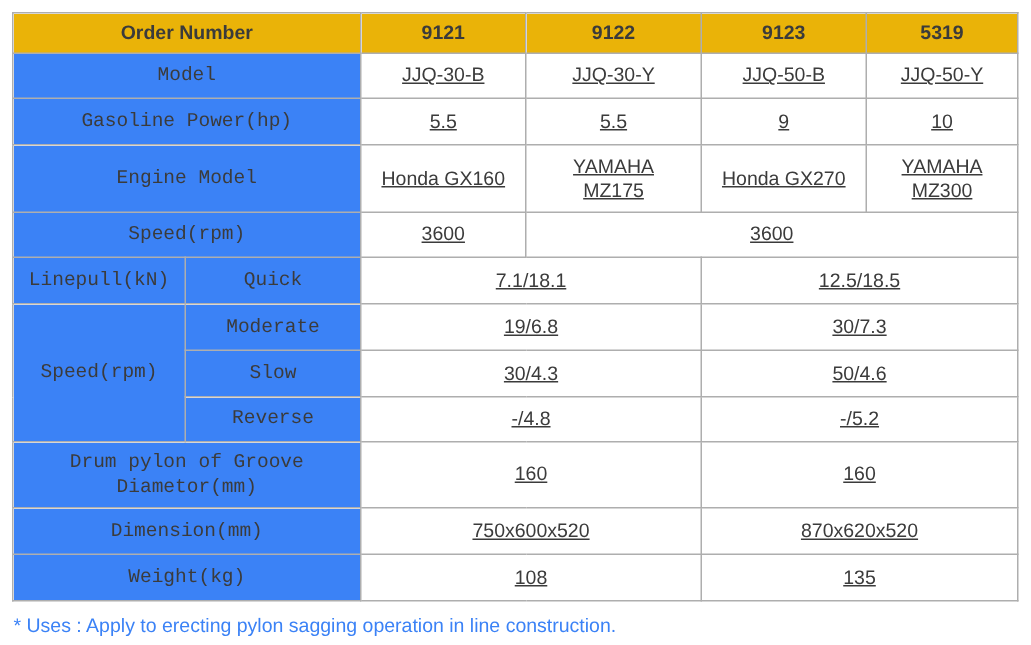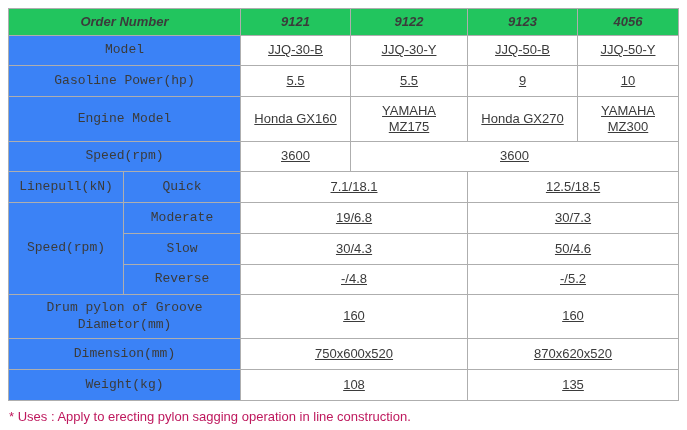--- a/index.html
+++ b/index.html
@@ -27,38 +27,37 @@
     font-size: 13px;
     color: #3b3b3b;
     padding: 2px 4px;
     box-sizing: border-box;
     white-space: pre-line;
     line-height: 1.25;
     overflow: hidden;
   }
   table.spec { border: 1px solid #9a9a9a; }
   td.hdr {
-    background: #22c55e;
+    background: #eab308;
     color: #1e6ce0;
     font-weight: bold;
     font-size: 14px;
-    font-style: italic;
   }
   td.lbl {
     background: #3b82f6;
     font-family: Liberation Mono, monospace;
   }
   td.val {
     background: #ffffff;
     text-decoration: underline;
   }
   .footnote {
     margin-top: 8px;
     font-size: 13px;
-    color: #be185d;
+    color: #3b82f6;
     padding-left: 1px;
   }
 </style>
 </head>
 <body>
 
 <div class="page">
   <table class="spec">
     <colgroup>
       <col style="width:115px">
@@ -68,21 +67,21 @@
       <col style="width:110px">
       <col style="width:101px">
     </colgroup>
 
     <tbody>
         <tr style="height:27px">
       <td class="hdr" colspan="2">Order Number</td>
       <td class="hdr">9121</td>
       <td class="hdr">9122</td>
       <td class="hdr">9123</td>
-      <td class="hdr">4056</td>
+      <td class="hdr">5319</td>
     </tr>
 
     <tr style="height:30px">
       <td class="lbl" colspan="2">Model</td>
       <td class="val">JJQ-30-B</td>
       <td class="val">JJQ-30-Y</td>
       <td class="val">JJQ-50-B</td>
       <td class="val">JJQ-50-Y</td>
     </tr>
 

